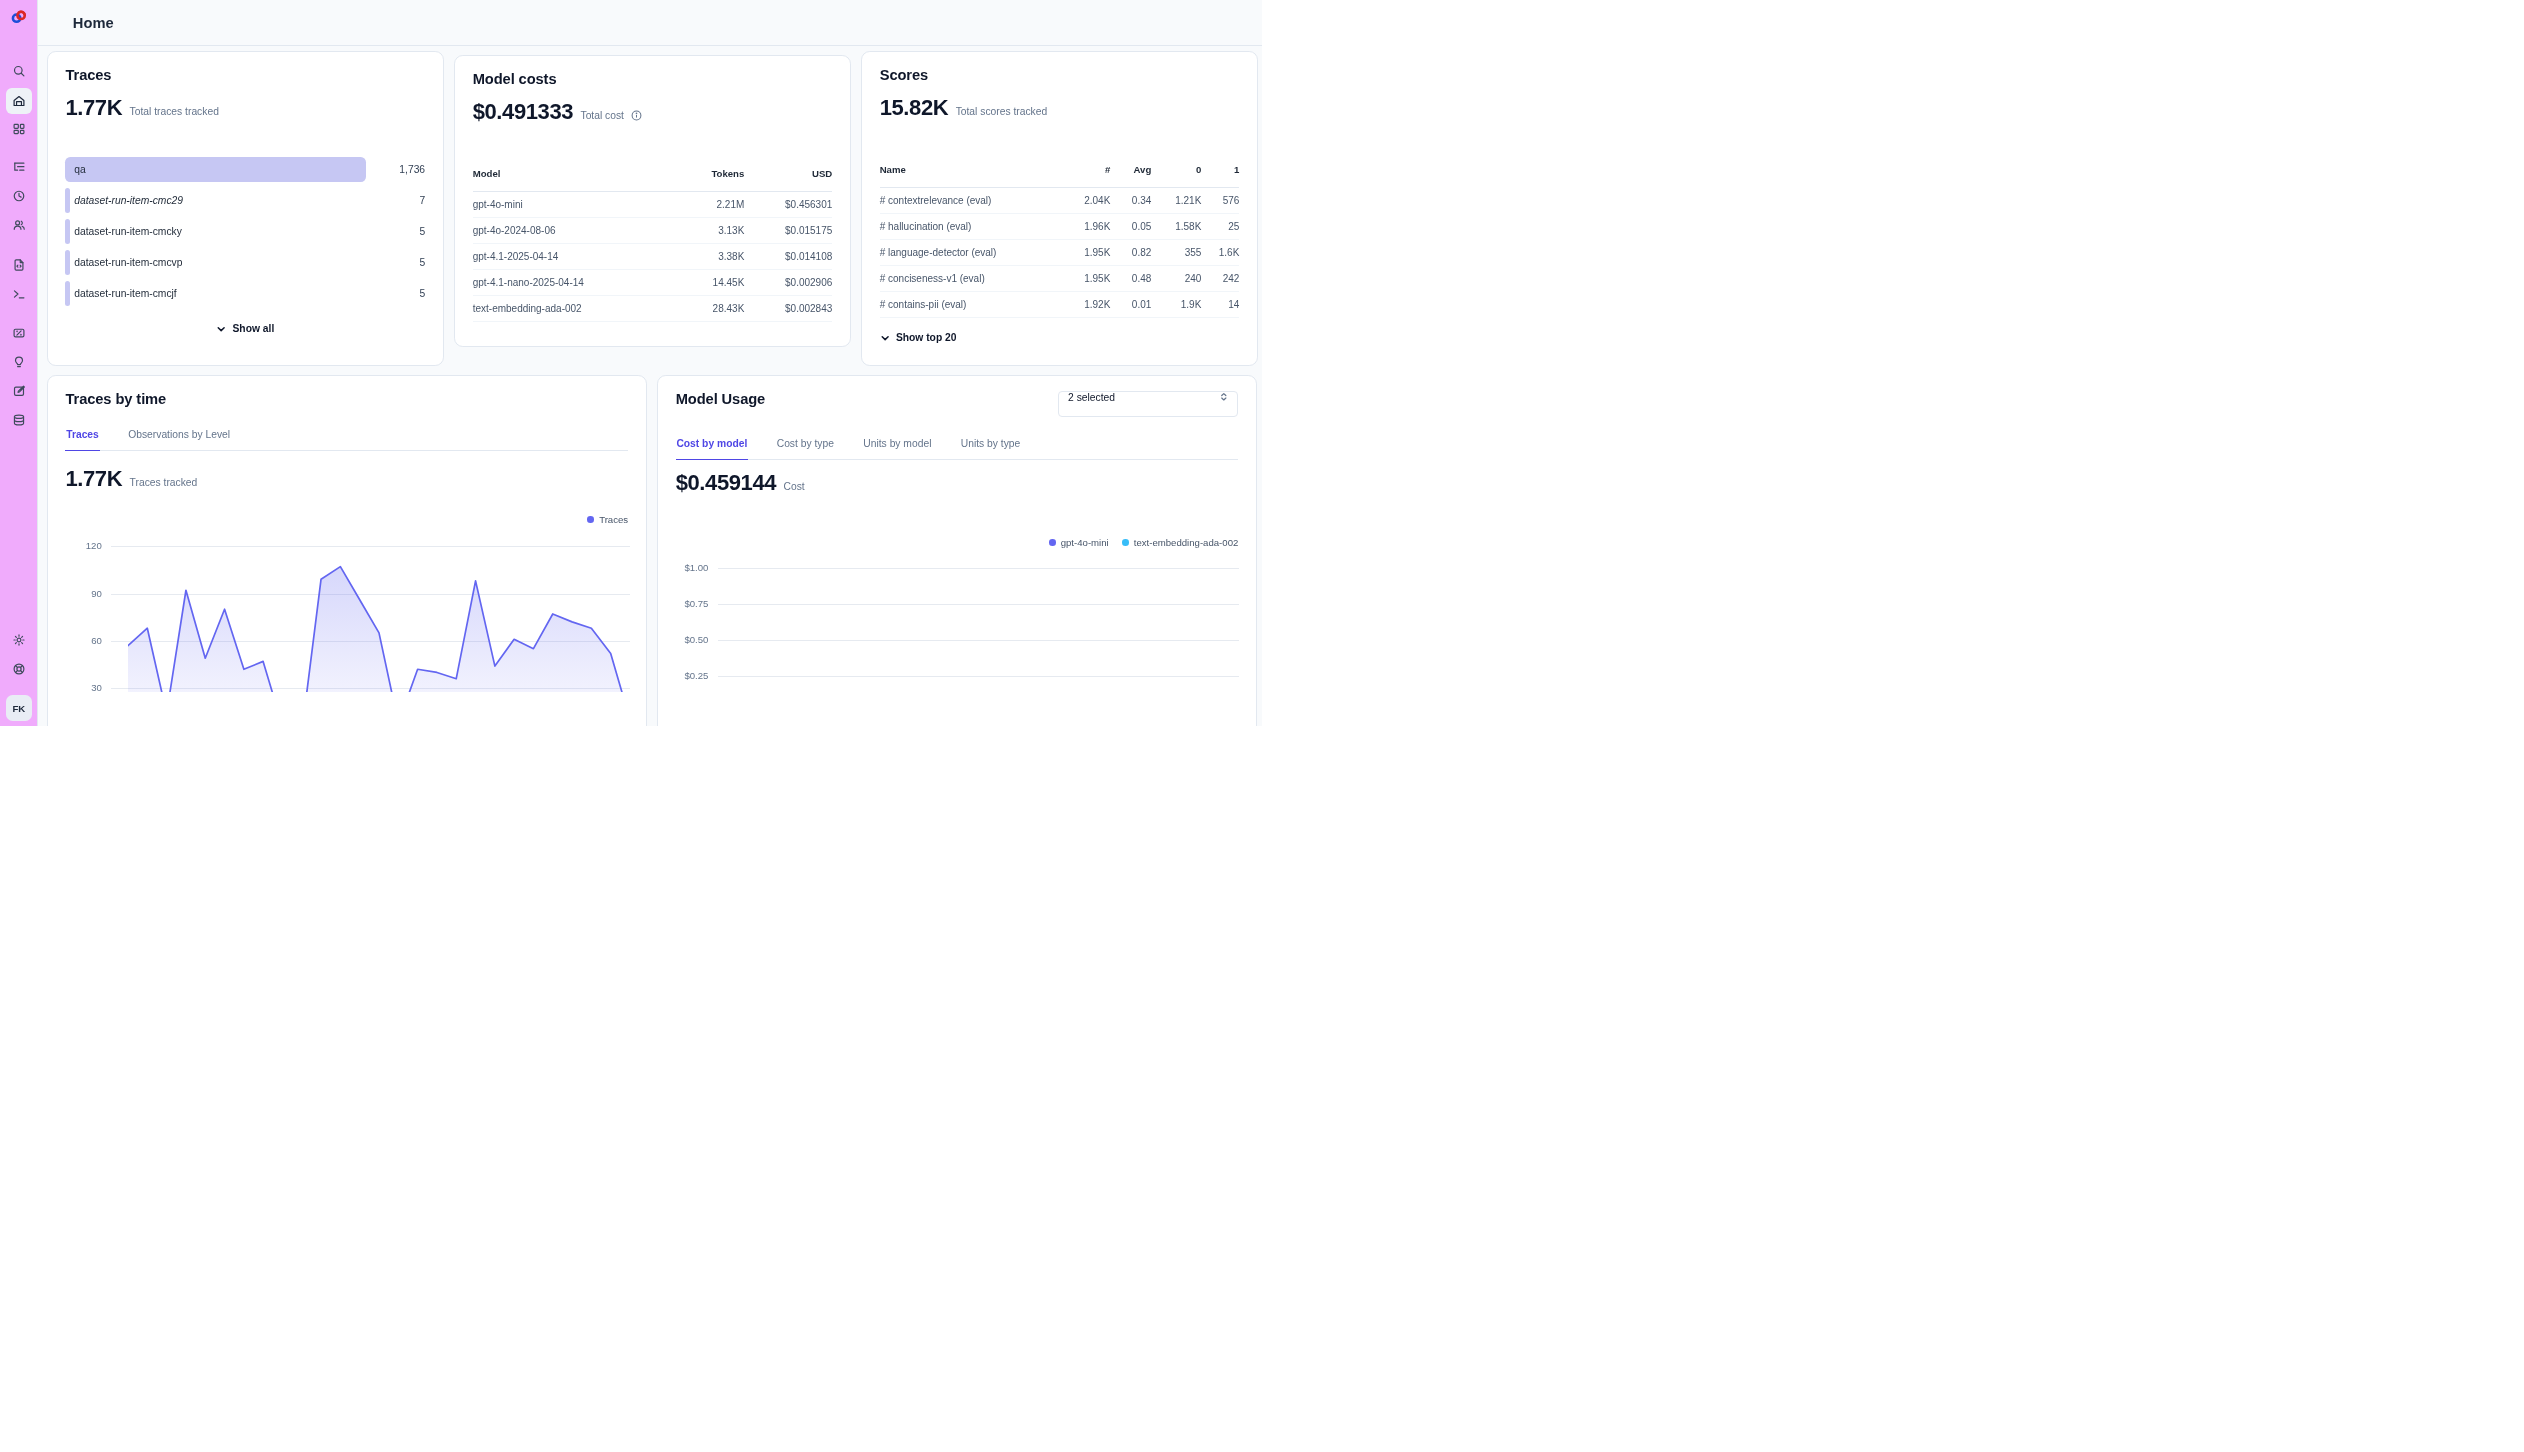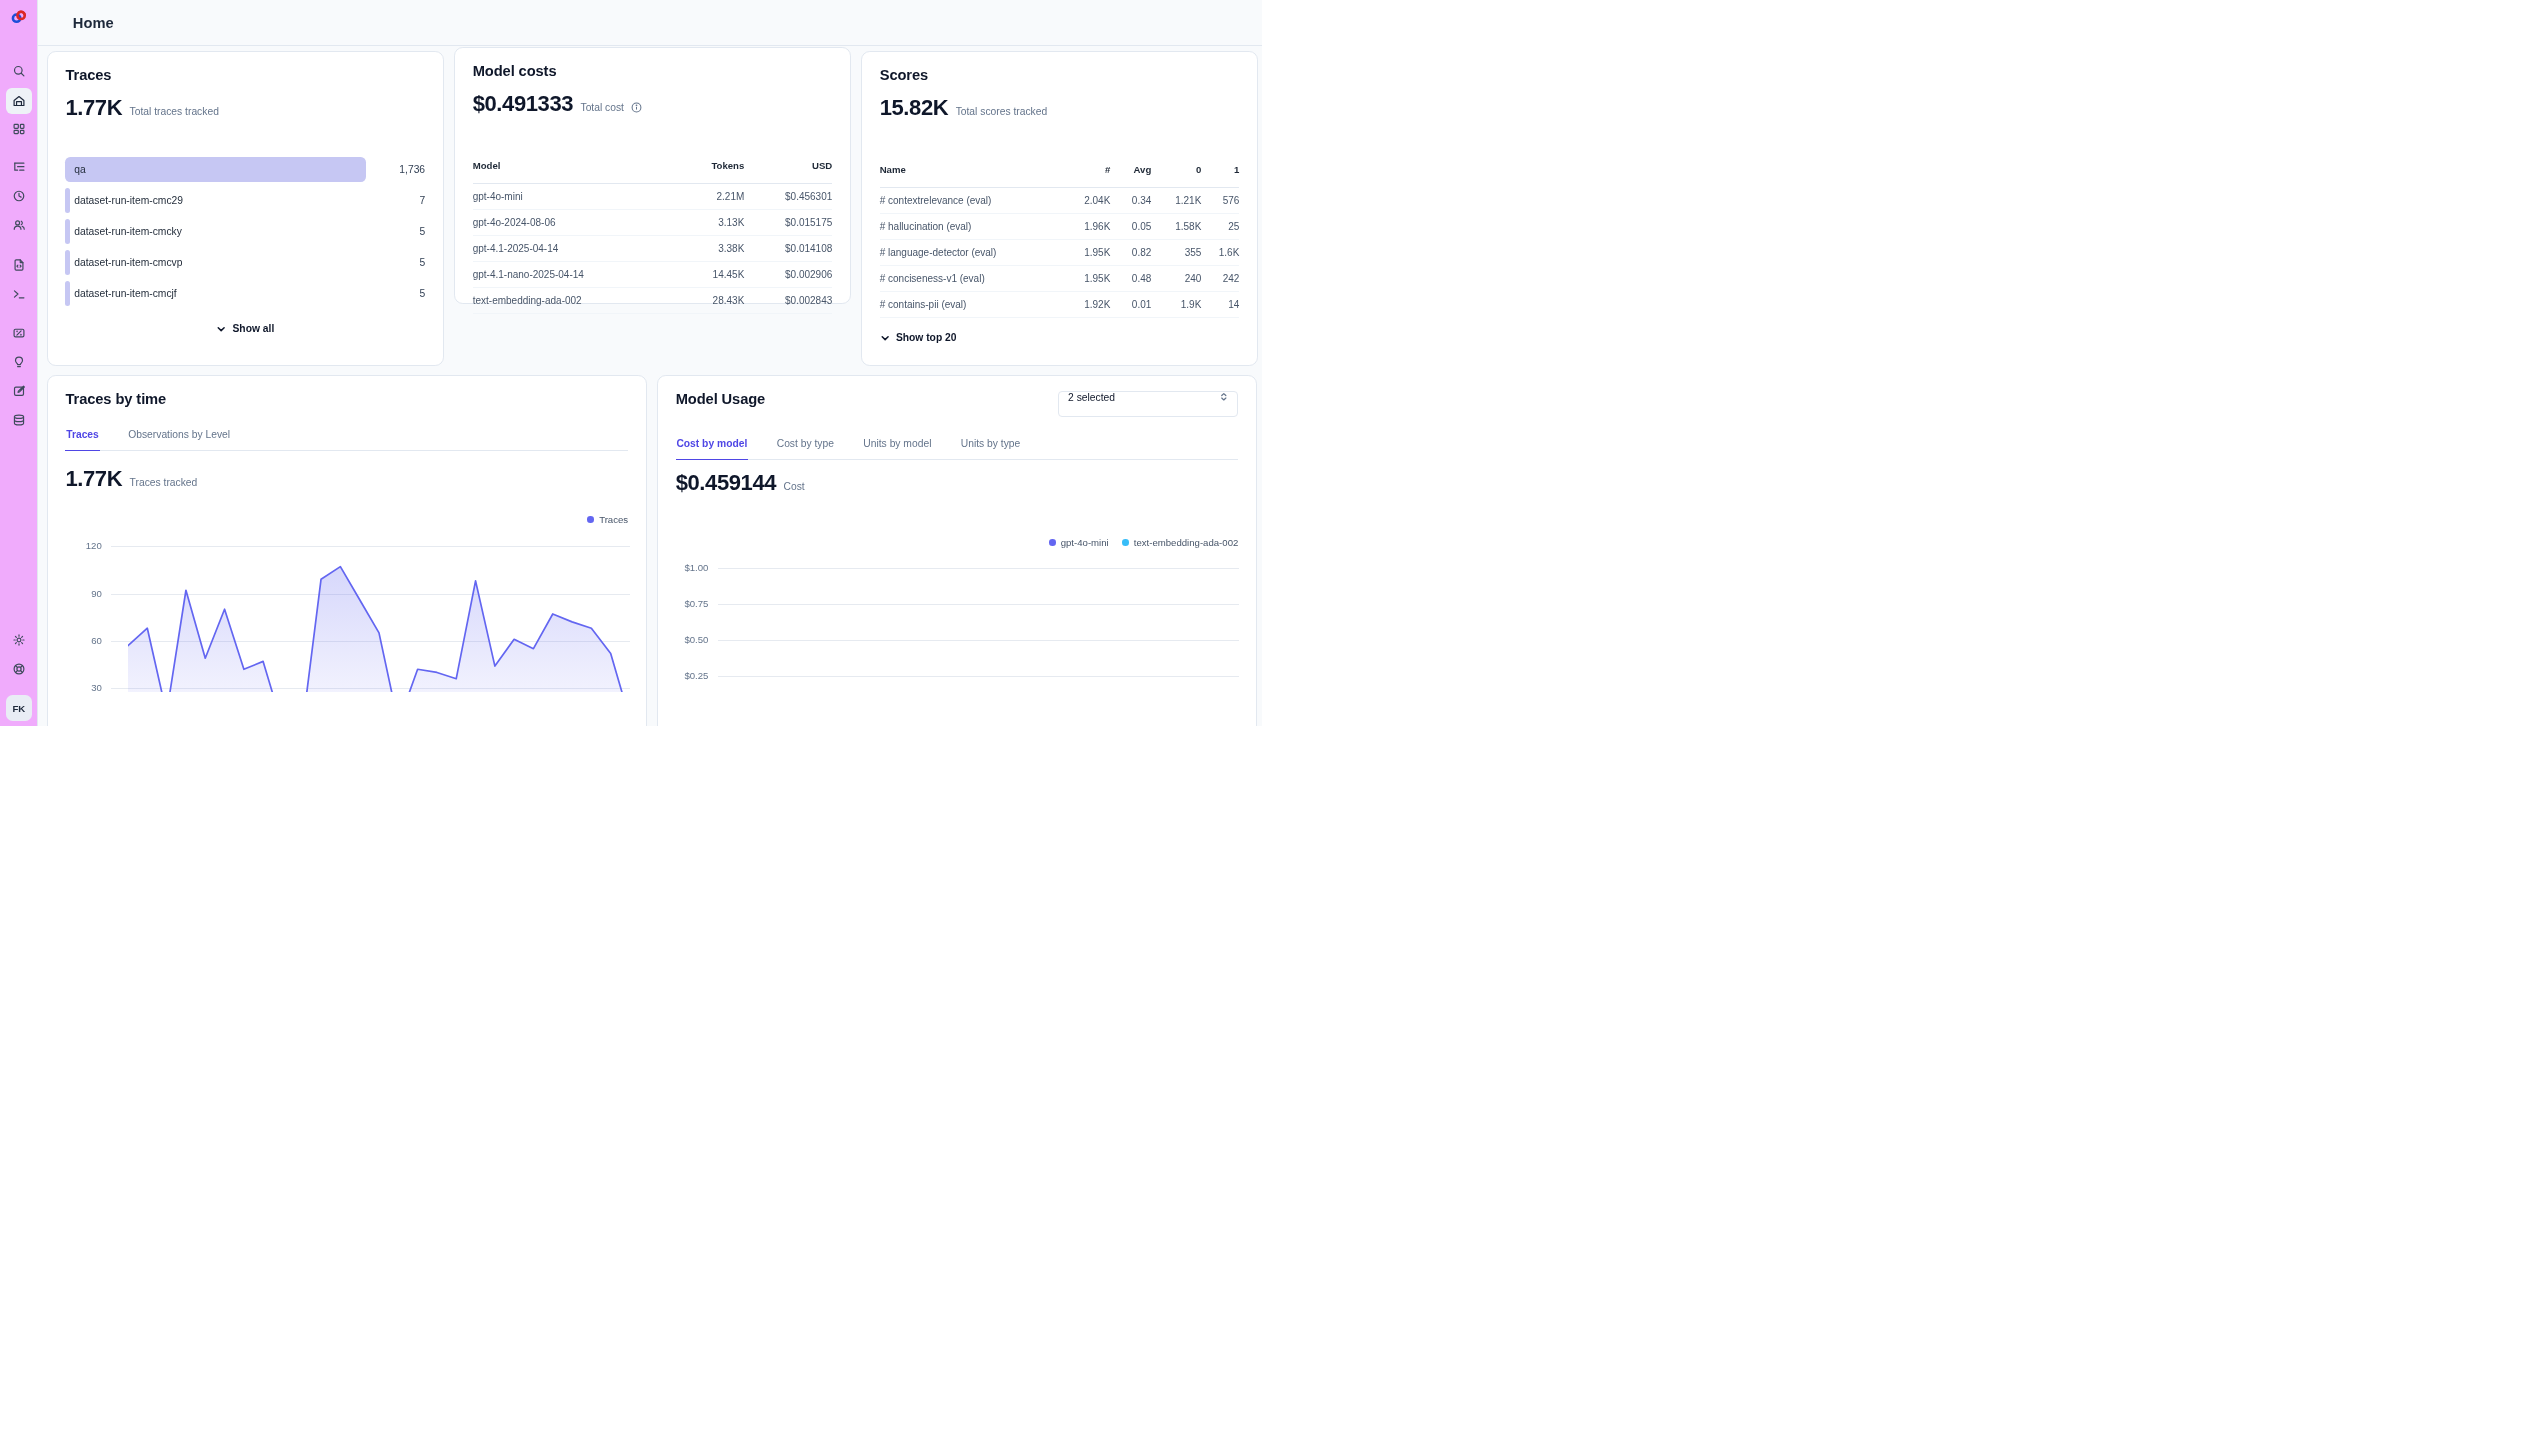--- a/index.html
+++ b/index.html
@@ -234,21 +234,21 @@
               <div class="bar-track">
                 <div class="bar-fill" style="width: max(4.4px, 100%);"></div>
               </div>
               <div class="bar-label" style="left: 8.8px;">qa</div>
               <div class="bar-value">1,736</div>
             </div>
             <div class="bar-row">
               <div class="bar-track">
                 <div class="bar-fill" style="width: max(4.4px, 1.5%);"></div>
               </div>
-              <div class="bar-label" style="left: 8.8px;">dataset-run-item-cmc29</div>
+              <div class="bar-label" style="left: 8.8px; font-style: italic;">dataset-run-item-cmc29</div>
               <div class="bar-value">7</div>
             </div>
             <div class="bar-row">
               <div class="bar-track">
                 <div class="bar-fill" style="width: max(4.4px, 1.2%);"></div>
               </div>
               <div class="bar-label" style="left: 8.8px;">dataset-run-item-cmcky</div>
               <div class="bar-value">5</div>
             </div>
             <div class="bar-row">
@@ -267,21 +267,21 @@
             </div>
           </div>
         <button class="show-btn show-center">
           <svg viewBox="0 0 14 14">
               <path d="M3 5 L7 9 L11 5"></path>
             </svg>
           <span>Show all</span>
         </button>
       </section>
 
-      <section class="card" style="left:416px; top:1px; width:397px; height:257px">
+      <section class="card" style="left:416px; top:9px; width:397px; height:292px">
         <h2 class="card-title">Model costs</h2>
         <div class="metric" style="top:43px">
           <span class="big">$0.491333</span>
           <span class="lbl">Total cost</span>
           <span class="info">
             <svg viewBox="0 0 16 16">
                 <circle cx="8" cy="8" r="6.4"></circle>
                 <line x1="8" y1="7.2" x2="8" y2="11"></line>
                 <circle cx="8" cy="4.9" r="0.5" fill="currentColor"></circle>
               </svg>

